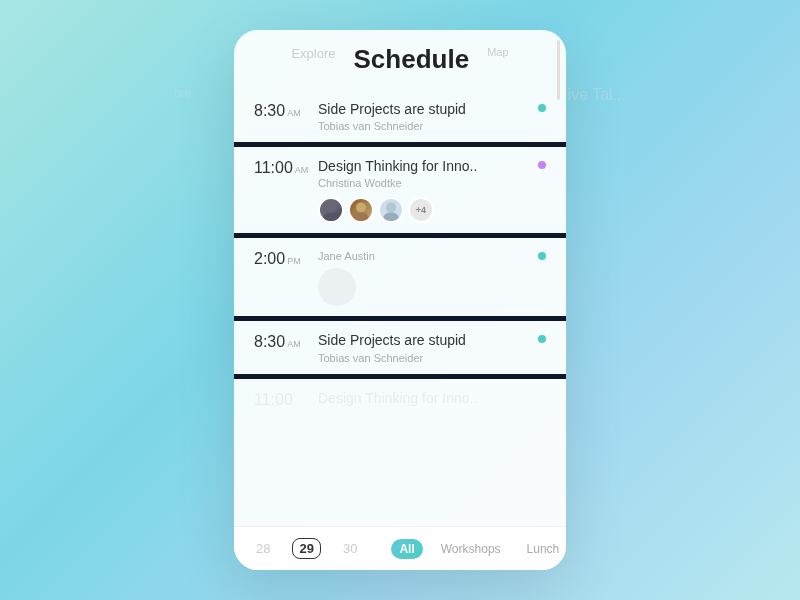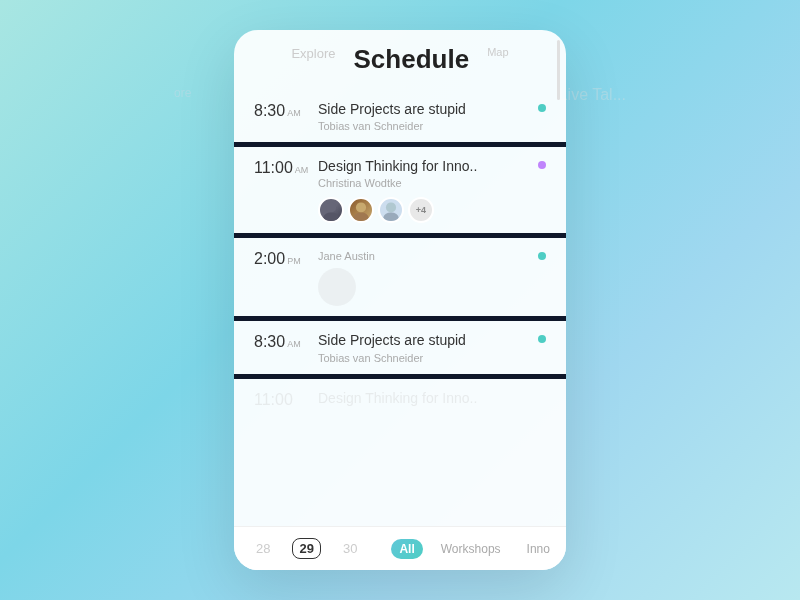--- a/index.html
+++ b/index.html
@@ -352,18 +352,18 @@
 
     <div class="bottom-bar">
       <div class="date-tabs">
         <span class="date-tab">28</span>
         <span class="date-tab active">29</span>
         <span class="date-tab">30</span>
       </div>
       <div class="filter-tabs">
         <span class="filter-tab active">All</span>
         <span class="filter-tab">Workshops</span>
-        <span class="filter-tab">Inno</span>
+        <span class="filter-tab">Lunch</span>
 
       </div>
     </div>
   </div>
 </div>
 
 </body></html>

